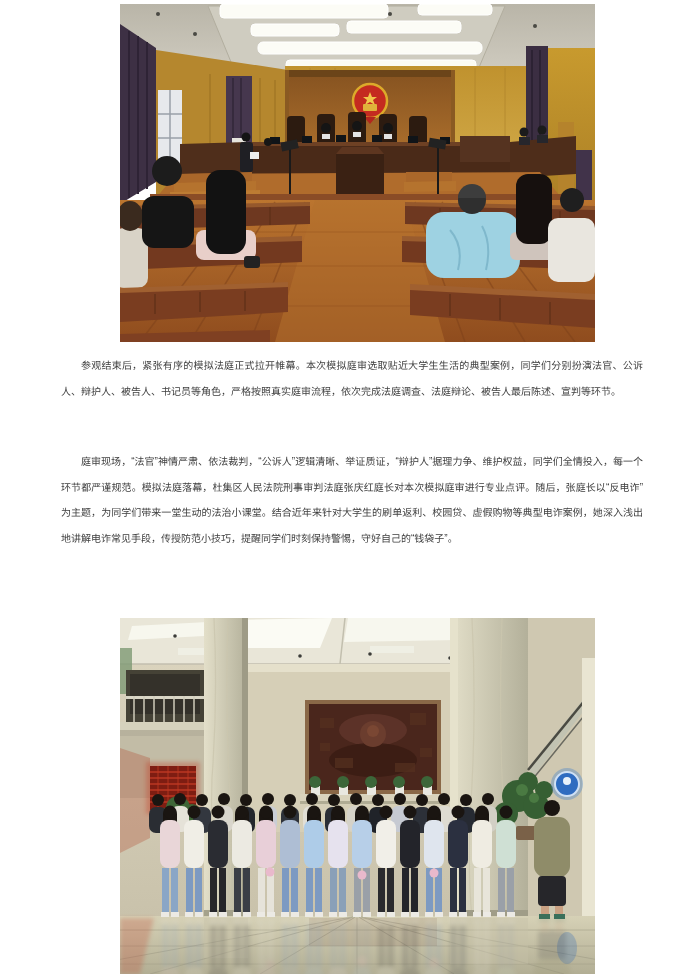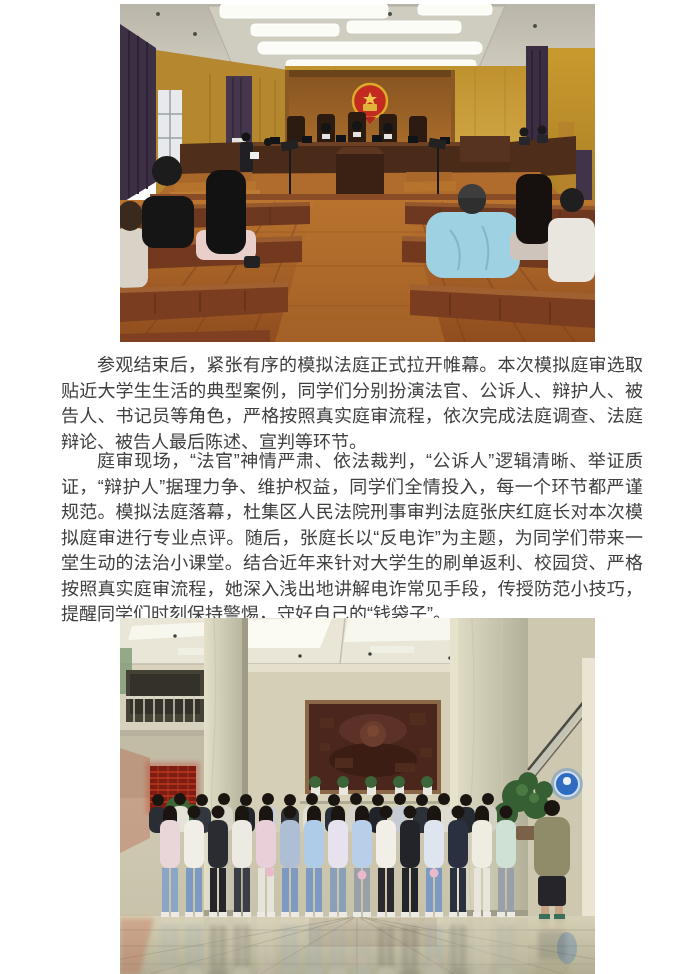--- a/index.html
+++ b/index.html
@@ -7,21 +7,21 @@
     width:683px;height:974px;background:#ffffff;overflow:hidden;
     font-family:"Liberation Sans","DejaVu Sans",sans-serif;
   }
   .page{position:relative;width:683px;height:974px;background:#ffffff;}
   figure{margin:0;position:absolute;overflow:hidden;}
   #photo1{left:120px;top:4px;width:475px;height:338px;}
   #photo2{left:120px;top:618px;width:475px;height:356px;}
   figure svg{display:block;width:100%;height:100%;}
   .para{
     position:absolute;left:61px;width:582px;margin:0;
-    font-size:18px;line-height:25.5px;color:#404040;
+    font-size:10px;line-height:25.5px;color:#404040;
     text-align:justify;text-indent:2em;
     font-family:"Liberation Sans","DejaVu Sans",sans-serif;
   }
   #p1{top:353px;}
   #p2{top:449px;}
   
   .h{fill:#1a1511;}
   .shoe{fill:#eceae4;}
 </style>
 </head>
@@ -215,21 +215,21 @@
         <polygon points="0,289 168,283 168,308 0,318" fill="#7a3d20"></polygon>
         <polygon points="0,330 150,326 150,338 0,338" fill="#7f4022"></polygon>
         <polygon points="290,280 475,290 475,298 290,287" fill="#a06030"></polygon>
         <polygon points="290,286 475,296 475,324 290,311" fill="#7a3d20"></polygon>
         <path d="M35,290 v20 M80,288 v20 M125,287 v20 M330,290 v22 M380,294 v22 M430,298 v22" stroke="#5d2f18" stroke-width="1.5" opacity="0.8" fill="none"></path>
       </g>
     </svg>
   </figure>
 
   <p id="p1" class="para">参观结束后，紧张有序的模拟法庭正式拉开帷幕。本次模拟庭审选取贴近大学生生活的典型案例，同学们分别扮演法官、公诉人、辩护人、被告人、书记员等角色，严格按照真实庭审流程，依次完成法庭调查、法庭辩论、被告人最后陈述、宣判等环节。</p>
-  <p id="p2" class="para">庭审现场，“法官”神情严肃、依法裁判，“公诉人”逻辑清晰、举证质证，“辩护人”据理力争、维护权益，同学们全情投入，每一个环节都严谨规范。模拟法庭落幕，杜集区人民法院刑事审判法庭张庆红庭长对本次模拟庭审进行专业点评。随后，张庭长以“反电诈”为主题，为同学们带来一堂生动的法治小课堂。结合近年来针对大学生的刷单返利、校园贷、严格按照真实庭审流程，她深入浅出地讲解电诈常见手段，传授防范小技巧，提醒同学们时刻保持警惕，守好自己的“钱袋子”。</p>
+  <p id="p2" class="para">庭审现场，“法官”神情严肃、依法裁判，“公诉人”逻辑清晰、举证质证，“辩护人”据理力争、维护权益，同学们全情投入，每一个环节都严谨规范。模拟法庭落幕，杜集区人民法院刑事审判法庭张庆红庭长对本次模拟庭审进行专业点评。随后，张庭长以“反电诈”为主题，为同学们带来一堂生动的法治小课堂。结合近年来针对大学生的刷单返利、校园贷、虚假购物等典型电诈案例，她深入浅出地讲解电诈常见手段，传授防范小技巧，提醒同学们时刻保持警惕，守好自己的“钱袋子”。</p>
 
   <figure id="photo2" aria-label="参观师生在法院大厅合影留念">
     <svg viewBox="0 0 475 356" xmlns="http://www.w3.org/2000/svg" xmlns:xlink="http://www.w3.org/1999/xlink" preserveAspectRatio="none">
       <defs>
         <linearGradient id="g2_col" x1="0" y1="0" x2="1" y2="0">
           <stop offset="0" stop-color="#e3dfc9"></stop>
             <stop offset="1" stop-color="#b3b09a"></stop>
         </linearGradient>
         <linearGradient id="g2_wall" x1="0" y1="0" x2="0" y2="1">
           <stop offset="0" stop-color="#ddd6c0"></stop>

